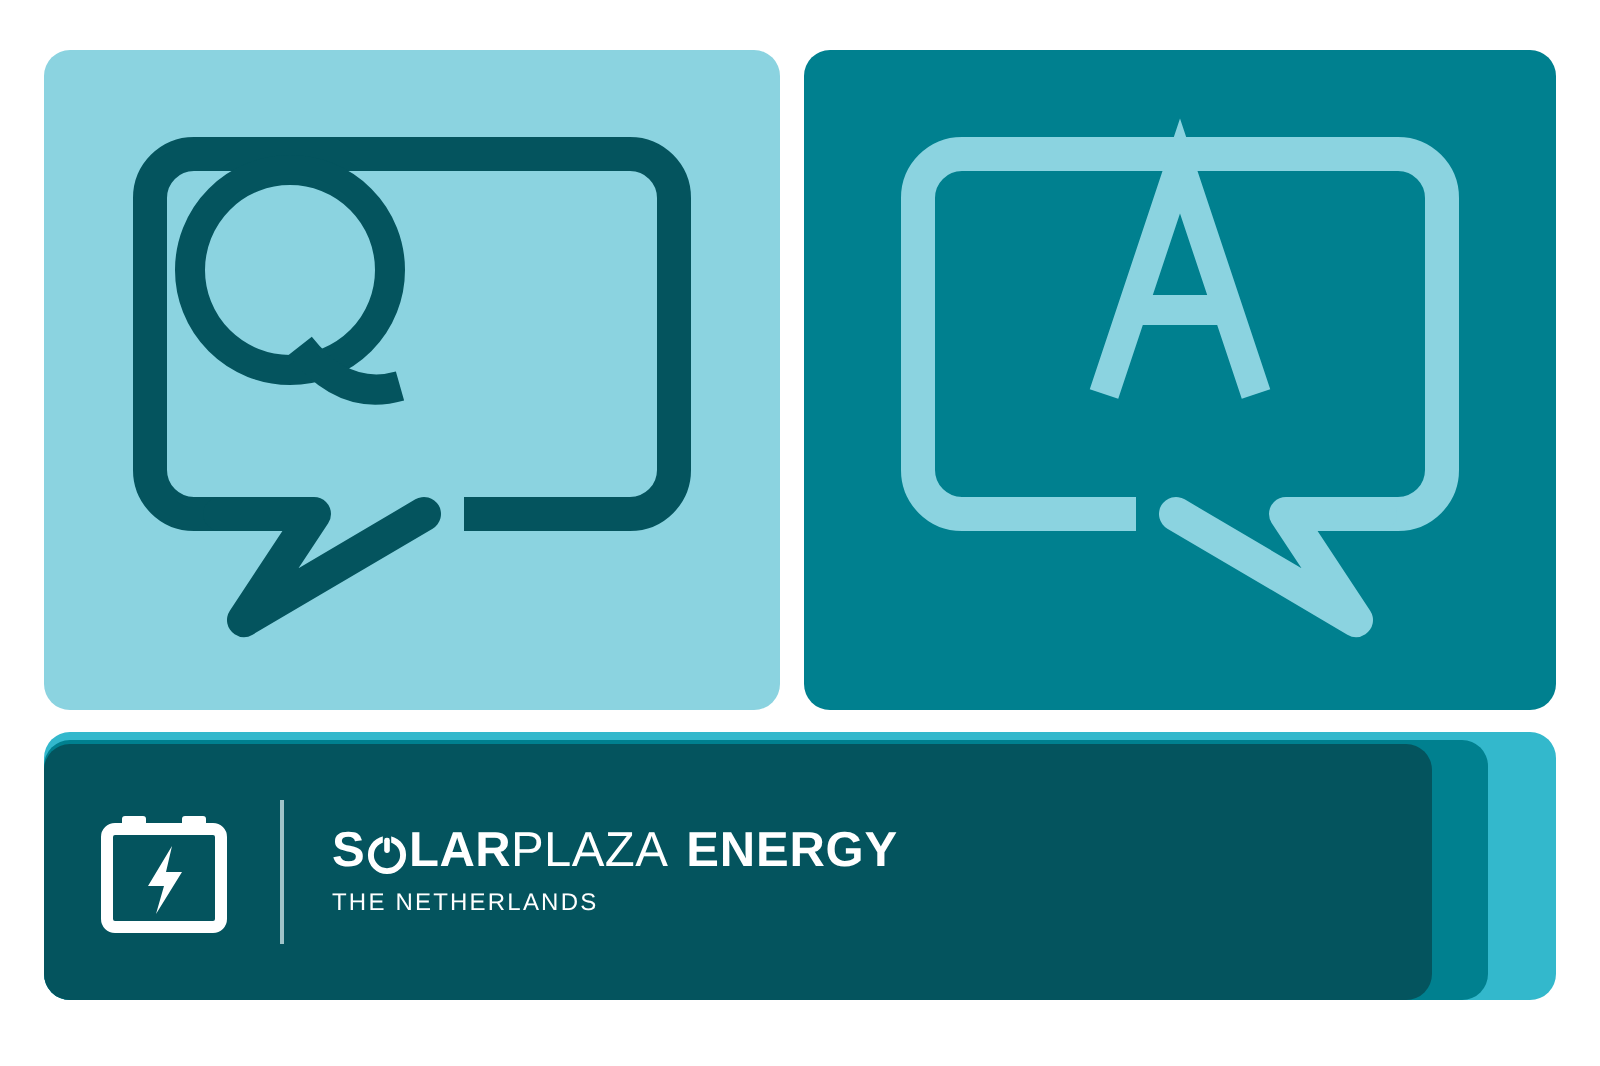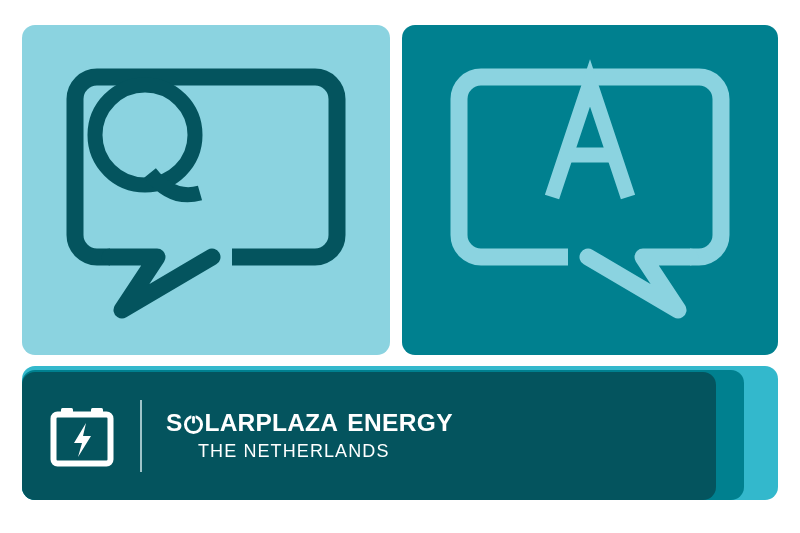--- a/index.html
+++ b/index.html
@@ -114,21 +114,21 @@
     display: flex;
     align-items: center;
   }
   .lt-solar {
     font-weight: bold;
     letter-spacing: 0.2px;
     display: inline-flex;
     align-items: center;
   }
   .lt-plaza {
-    font-weight: bold;
+    font-weight: normal;
     letter-spacing: 0.2px;
   }
   .lt-summit {
     font-weight: bold;
     letter-spacing: 0.4px;
     margin-left: 9px;
   }
   #power-o {
     width: 21px;
     height: 21px;
@@ -138,27 +138,26 @@
   }
   .logo-line-2 {
     font-size: 28.5px;
     font-weight: bold;
     line-height: 1.1;
     letter-spacing: 0.2px;
     white-space: nowrap;
     margin-top: 1px;
   }
   .logo-line-3 {
-    font-size: 18px;
+    font-size: 12px;
     font-weight: normal;
     line-height: 1.15;
     letter-spacing: 1.1px;
     white-space: nowrap;
     margin-top: 5px;
-    margin-left: 32px;
   }
 </style>
 </head>
 <body>
 
 <div id="canvas">
 
   <div class="qa-panel" id="panel-question">
     <svg viewBox="0 0 368 330" xmlns="http://www.w3.org/2000/svg">
 

